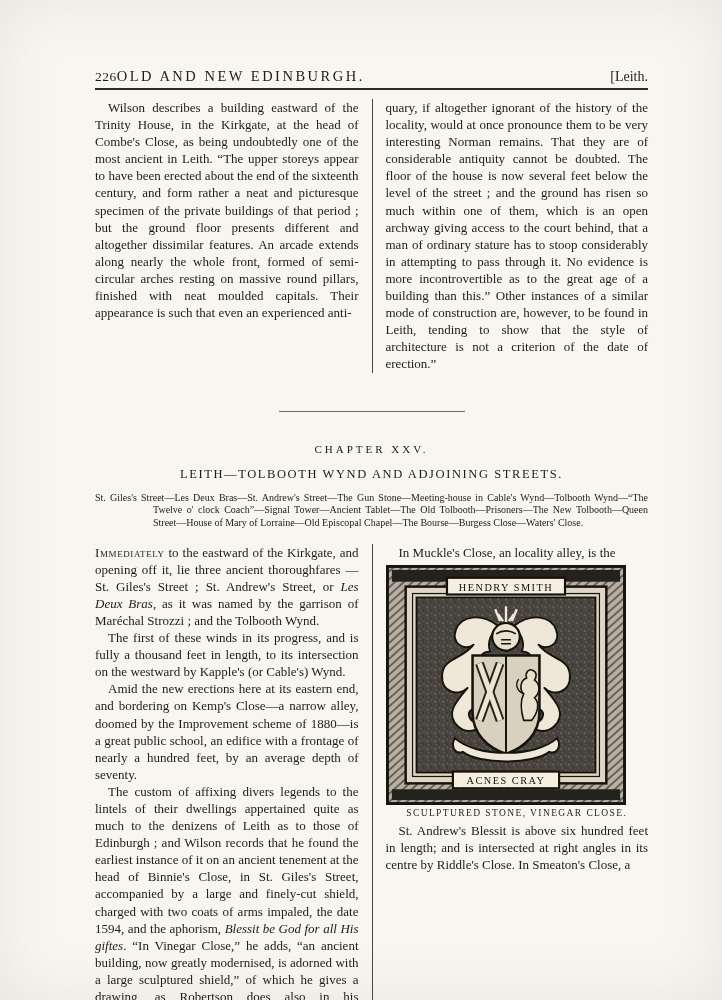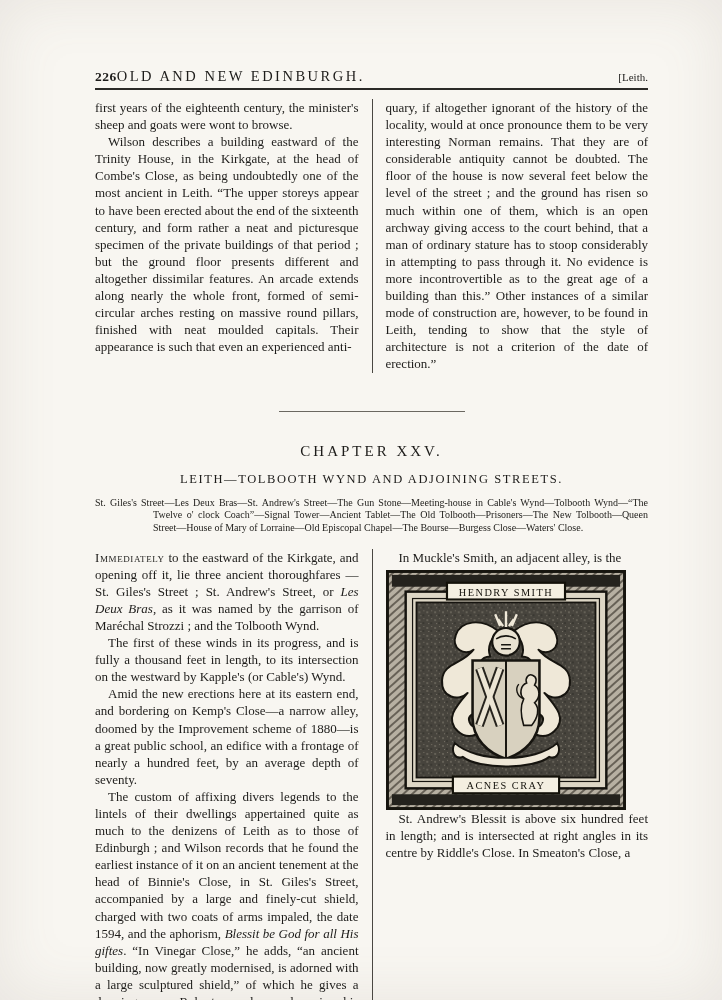--- a/index.html
+++ b/index.html
@@ -7,34 +7,34 @@
     position:relative;
     width:722px;height:1000px;
     background:#f8f6f1;
     font-family:"Liberation Serif","DejaVu Serif",serif;
     color:#1d1c1a;
     overflow:hidden;
     box-shadow:inset 0 0 60px rgba(120,110,95,.12);
   }
   .content{position:absolute;left:95px;top:68px;width:553px;}
   .running-head{display:flex;align-items:baseline;}
-  .folio{font-weight:bold;font-size:13.5px;letter-spacing:.5px;}
+  .folio{font-weight:normal;font-size:13.5px;letter-spacing:.5px;}
   .head-title{flex:1;text-align:left;font-size:14.5px;letter-spacing:2.5px;}
-  .head-section{font-size:11px;}
+  .head-section{font-size:14px;}
   .head-rule{border:0;border-top:2px solid #2b2a27;margin:3px 0 0 0;}
   .cols{display:flex;margin-top:9px;text-align:justify;font-size:13px;line-height:17.1px;}
   .col{width:50%;box-sizing:border-box;}
   .col-a{padding-right:13px;}
   .col-b{padding-left:13px;border-left:1px solid #4a4742;}
   .cols p{margin:0;text-indent:13px;}
   .cols p.noindent{text-indent:0;}
   .i{font-style:italic;}
   .sc{font-variant:small-caps;letter-spacing:.6px;}
   .section-rule{border:0;border-top:1px solid #6b6861;width:186px;margin:38px auto 0 auto;}
-  .chapter-heading{text-align:center;font-size:15px;letter-spacing:3px;margin-top:31px;}
+  .chapter-heading{text-align:center;font-size:11px;letter-spacing:3px;margin-top:31px;}
   .chapter-subtitle{text-align:center;font-size:12.5px;letter-spacing:1.6px;margin-top:12px;}
   .chapter-summary{
     font-size:10px;line-height:12.7px;text-align:justify;
     margin-top:10px;padding-left:58px;text-indent:-58px;color:#23221f;
   }
   .body-cols{margin-top:14px;}
   .fig{margin:4px auto 0 auto;width:268px;}
   .fig svg{display:block;}
   .fig-caption{
     text-align:center;font-size:9.5px;letter-spacing:1.4px;
@@ -50,21 +50,20 @@
 
     <div class="running-head">
       <span class="folio">226</span>
       <span class="head-title">OLD AND NEW EDINBURGH.</span>
       <span class="head-section">[Leith.</span>
     </div>
     <hr class="head-rule">
 
     <div class="cols">
       <div class="col col-a">
-        <p class="noindent"><span>first years of the eighteenth century, the minister's sheep and goats were wont to browse.</span></p>
         <p><span>Wilson describes a building eastward of the Trinity House, in the Kirkgate, at the head of Combe's Close, as being undoubtedly one of the most ancient in Leith. “The upper storeys appear to have been erected about the end of the sixteenth century, and form rather a neat and picturesque specimen of the private buildings of that period ; but the ground floor presents different and altogether dissimilar features. An arcade extends along nearly the whole front, formed of semi-circular arches resting on massive round pillars, finished with neat moulded capitals. Their appearance is such that even an experienced anti-</span></p>
       </div>
       <div class="col col-b">
         <p class="noindent"><span>quary, if altogether ignorant of the history of the locality, would at once pronounce them to be very interesting Norman remains. That they are of considerable antiquity cannot be doubted. The floor of the house is now several feet below the level of the street ; and the ground has risen so much within one of them, which is an open archway giving access to the court behind, that a man of ordinary stature has to stoop considerably in attempting to pass through it. No evidence is more incontrovertible as to the great age of a building than this.” Other instances of a similar mode of construction are, however, to be found in Leith, tending to show that the style of architecture is not a criterion of the date of erection.”</span></p>
       </div>
     </div>
 
     <hr class="section-rule">
 
     <div class="chapter-heading">CHAPTER XXV.</div>
@@ -72,21 +71,21 @@
     <p class="chapter-summary">St. Giles's Street—Les Deux Bras—St. Andrew's Street—The Gun Stone—Meeting-house in Cable's Wynd—Tolbooth Wynd—“The Twelve o' clock Coach”—Signal Tower—Ancient Tablet—The Old Tolbooth—Prisoners—The New Tolbooth—Queen Street—House of Mary of Lorraine—Old Episcopal Chapel—The Bourse—Burgess Close—Waters' Close.</p>
 
     <div class="cols body-cols">
       <div class="col col-a">
         <p class="noindent"><span class="sc">Immediately</span><span> to the eastward of the Kirkgate, and opening off it, lie three ancient thoroughfares —St. Giles's Street ; St. Andrew's Street, or </span><span class="i">Les Deux Bras</span><span>, as it was named by the garrison of Maréchal Strozzi ; and the Tolbooth Wynd.</span></p>
         <p><span>The first of these winds in its progress, and is fully a thousand feet in length, to its intersection on the westward by Kapple's (or Cable's) Wynd.</span></p>
         <p><span>Amid the new erections here at its eastern end, and bordering on Kemp's Close—a narrow alley, doomed by the Improvement scheme of 1880—is a great public school, an edifice with a frontage of nearly a hundred feet, by an average depth of seventy.</span></p>
         <p><span>The custom of affixing divers legends to the lintels of their dwellings appertained quite as much to the denizens of Leith as to those of Edinburgh ; and Wilson records that he found the earliest instance of it on an ancient tenement at the head of Binnie's Close, in St. Giles's Street, accompanied by a large and finely-cut shield, charged with two coats of arms impaled, the date 1594, and the aphorism, </span><span class="i">Blessit be God for all His giftes</span><span>. “In Vinegar Close,” he adds, “an ancient building, now greatly modernised, is adorned with a large sculptured shield,” of which he gives a drawing, as Robertson does also in his “Antiquities.” It bears the names of “Hendry Smith” and “Agnes Gray,” and has in the first canton a saltire, with two</span></p>
       </div>
       <div class="col col-b">
-        <p><span>In Muckle's Smith, an adjacent alley, is the</span></p>
+        <p><span>In Muckle's Close, an locality alley, is the</span></p>
 
         <div class="fig">
           <svg width="240" height="240" viewBox="0 0 244 244">
             <defs>
               <pattern id="hatchA" width="6" height="6" patternUnits="userSpaceOnUse" patternTransform="rotate(48)">
                 <rect width="6" height="6" fill="#b7b0a2"></rect>
                 <line x1="1" y1="0" x2="1" y2="6" stroke="#595349" stroke-width="1.7"></line>
               </pattern>
               <pattern id="speck" width="8" height="8" patternUnits="userSpaceOnUse">
                 <rect width="8" height="8" fill="#47443d"></rect>
@@ -139,19 +138,20 @@
             <g>
               <rect x="62" y="13" width="120" height="17" fill="#f4efe1" stroke="#131109" stroke-width="2.2"></rect>
               <text x="122" y="26" text-anchor="middle" font-family="Liberation Serif, serif" font-size="10.5" letter-spacing="1.5" fill="#14120c">HENDRY SMITH</text>
             </g>
             <g>
               <rect x="68" y="210" width="108" height="17" fill="#f4efe1" stroke="#131109" stroke-width="2.2"></rect>
               <text x="122" y="223" text-anchor="middle" font-family="Liberation Serif, serif" font-size="10.5" letter-spacing="1.5" fill="#14120c">ACNES CRAY</text>
             </g>
           </svg>
         </div>
+        <p class="fig-caption noindent">SCULPTURED STONE, VINEGAR CLOSE.</p>
 
         <p><span>St. Andrew's Blessit is above six hundred feet in length; and is intersected at right angles in its centre by Riddle's Close. In Smeaton's Close, a</span></p>
       </div>
     </div>
 
   </div>
 </div>
 
 </body></html>

